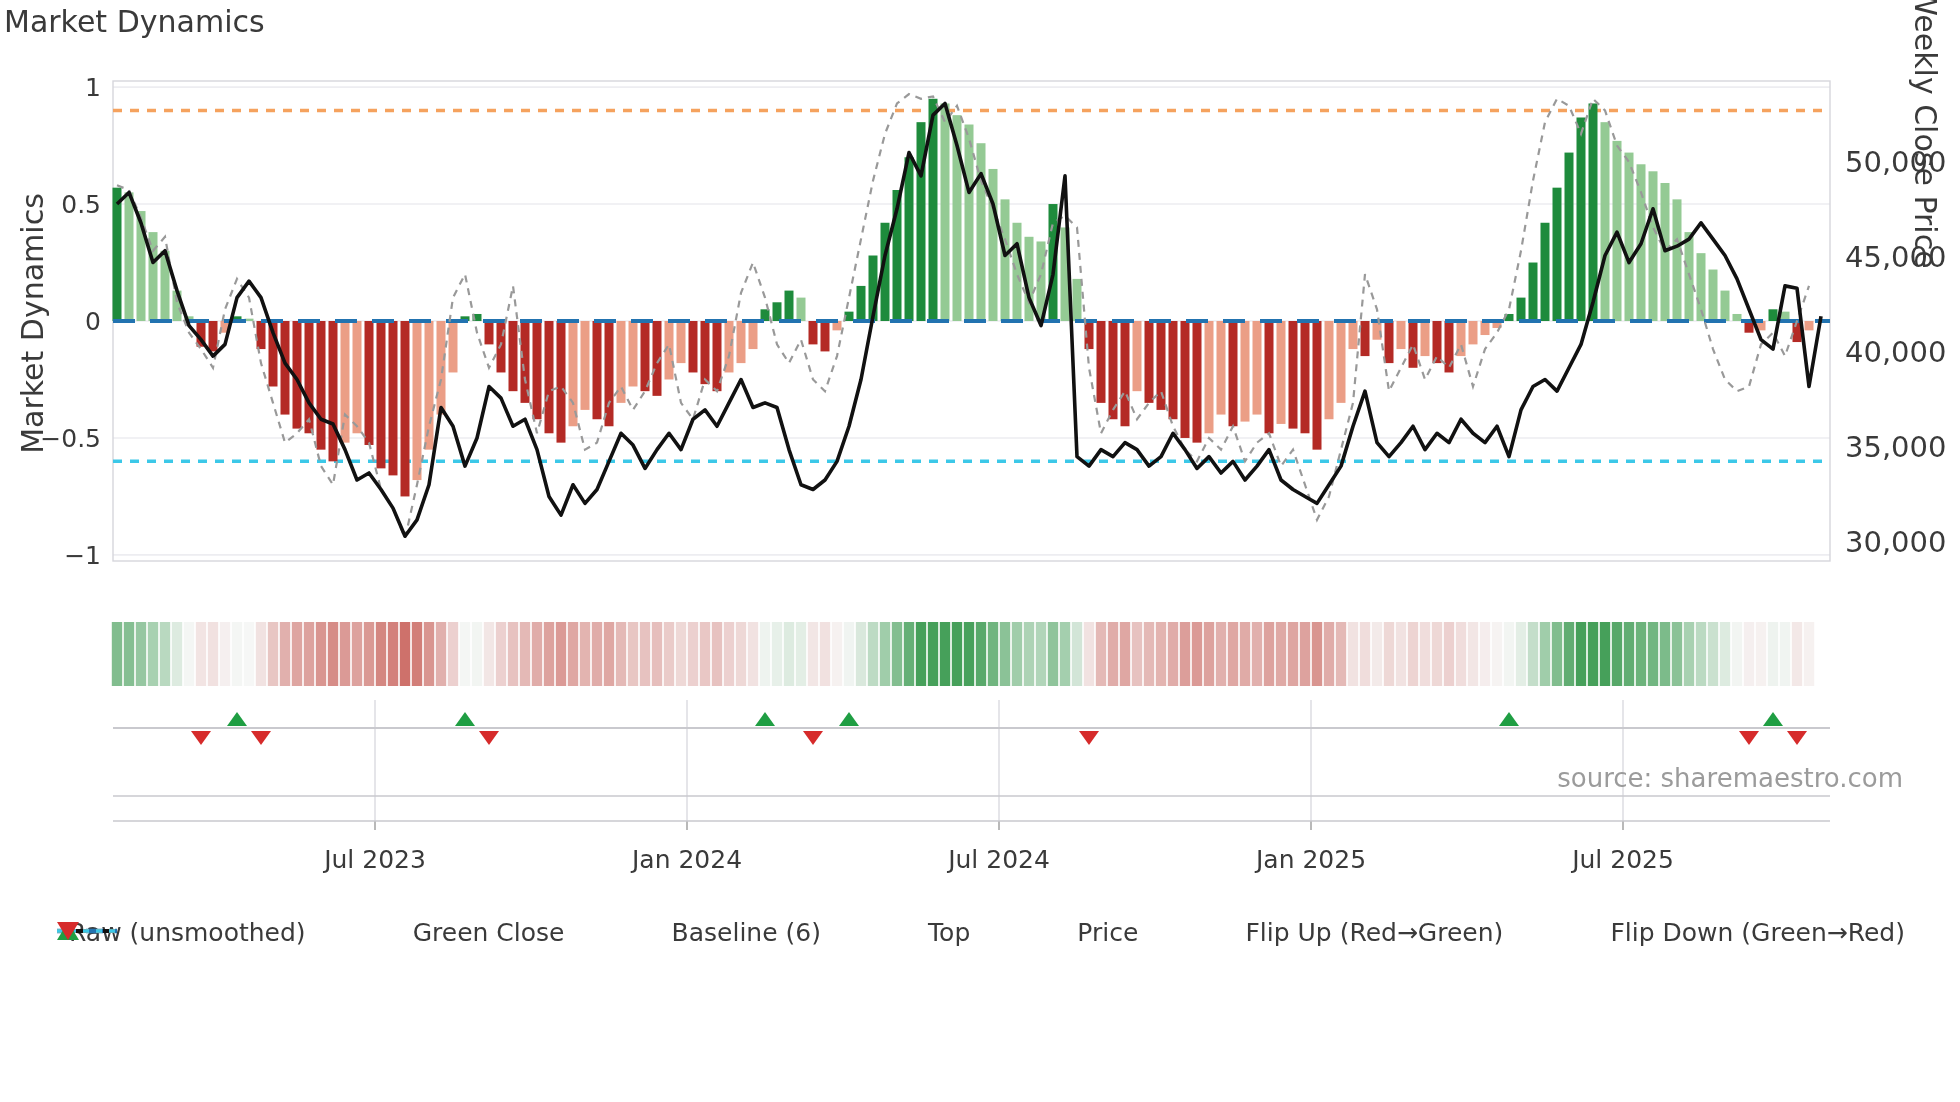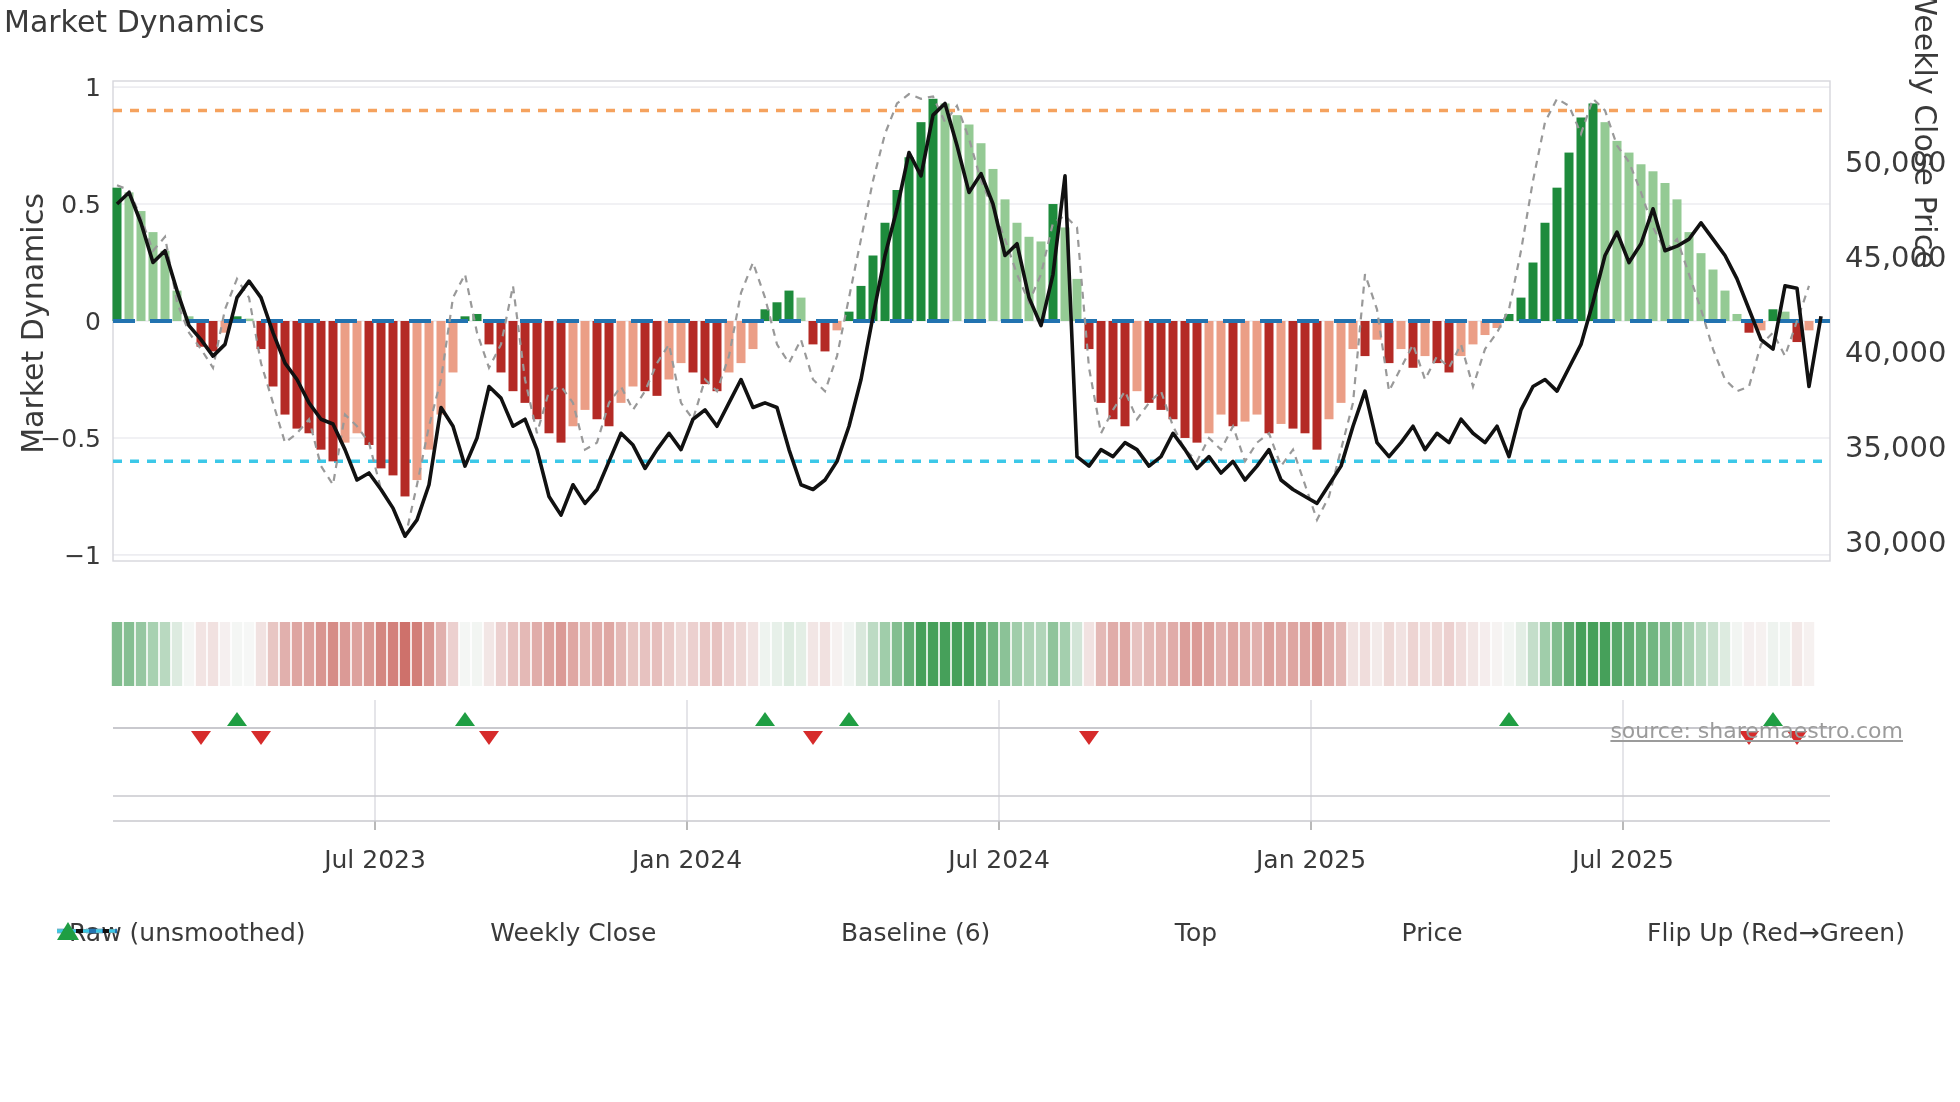--- a/index.html
+++ b/index.html
@@ -4,21 +4,21 @@
 <style>
   html,body{margin:0;padding:0;background:#ffffff;}
   .fig{position:relative;width:1960px;height:1102px;background:#fff;overflow:hidden;
        font-family:"DejaVu Sans","Liberation Sans",sans-serif;color:#3a3a3a;}
   svg{position:absolute;left:0;top:0;}
   .title{position:absolute;left:4px;top:4px;font-size:30px;color:#3a3a3a;}
   .ylab-left{position:absolute;left:-178px;top:306px;width:420px;text-align:center;
        font-size:30px;color:#3a3a3a;transform:rotate(-90deg);}
   .ylab-right{position:absolute;left:1715px;top:110px;width:420px;text-align:center;
        font-size:30px;color:#3a3a3a;transform:rotate(90deg);transform-origin:center;}
-  .source{position:absolute;right:57px;top:718px;font-size:22px;color:#9b9b9b;text-decoration:underline;}
+  .source{position:absolute;right:57px;top:763px;font-size:26px;color:#9b9b9b;}
   .legend{position:absolute;left:55px;top:918px;width:1850px;display:flex;
        justify-content:space-between;align-items:center;}
   .lg-item{display:flex;align-items:center;gap:14px;font-size:25px;color:#3a3a3a;}
   .lg-glyph{display:inline-block;}
 </style>
 </head>
 <body>
 
 <div class="fig">
   <svg id="chart" width="1960" height="1102">
@@ -383,21 +383,21 @@
           </svg>
         </span>
         <span>Raw (unsmoothed)</span>
       </div>
     <div class="lg-item">
         <span class="lg-glyph">
           <svg width="64" height="26">
             <line x1="2" x2="62" y1="13" y2="13" stroke="#111111" stroke-width="4"></line>
           </svg>
         </span>
-        <span>Weekly Close</span>
+        <span>Green Close</span>
       </div>
     <div class="lg-item">
         <span class="lg-glyph">
           <svg width="64" height="26">
             <line x1="2" x2="62" y1="13" y2="13" stroke="#2273b0" stroke-width="4.5" stroke-dasharray="17,12"></line>
           </svg>
         </span>
         <span>Baseline (6)</span>
       </div>
     <div class="lg-item">
@@ -416,15 +416,23 @@
         </span>
         <span>Price</span>
       </div>
     <div class="lg-item">
         <span class="lg-glyph">
           <svg width="26" height="26">
             <polygon points="13,4 2,22 24,22" fill="#1f9e43"></polygon>
           </svg>
         </span>
         <span>Flip Up (Red→Green)</span>
+      </div>
+    <div class="lg-item">
+        <span class="lg-glyph">
+          <svg width="26" height="26">
+            <polygon points="13,22 2,4 24,4" fill="#d62b2b"></polygon>
+          </svg>
+        </span>
+        <span>Flip Down (Green→Red)</span>
       </div>
   </div>
 </div>
 
 </body></html>

